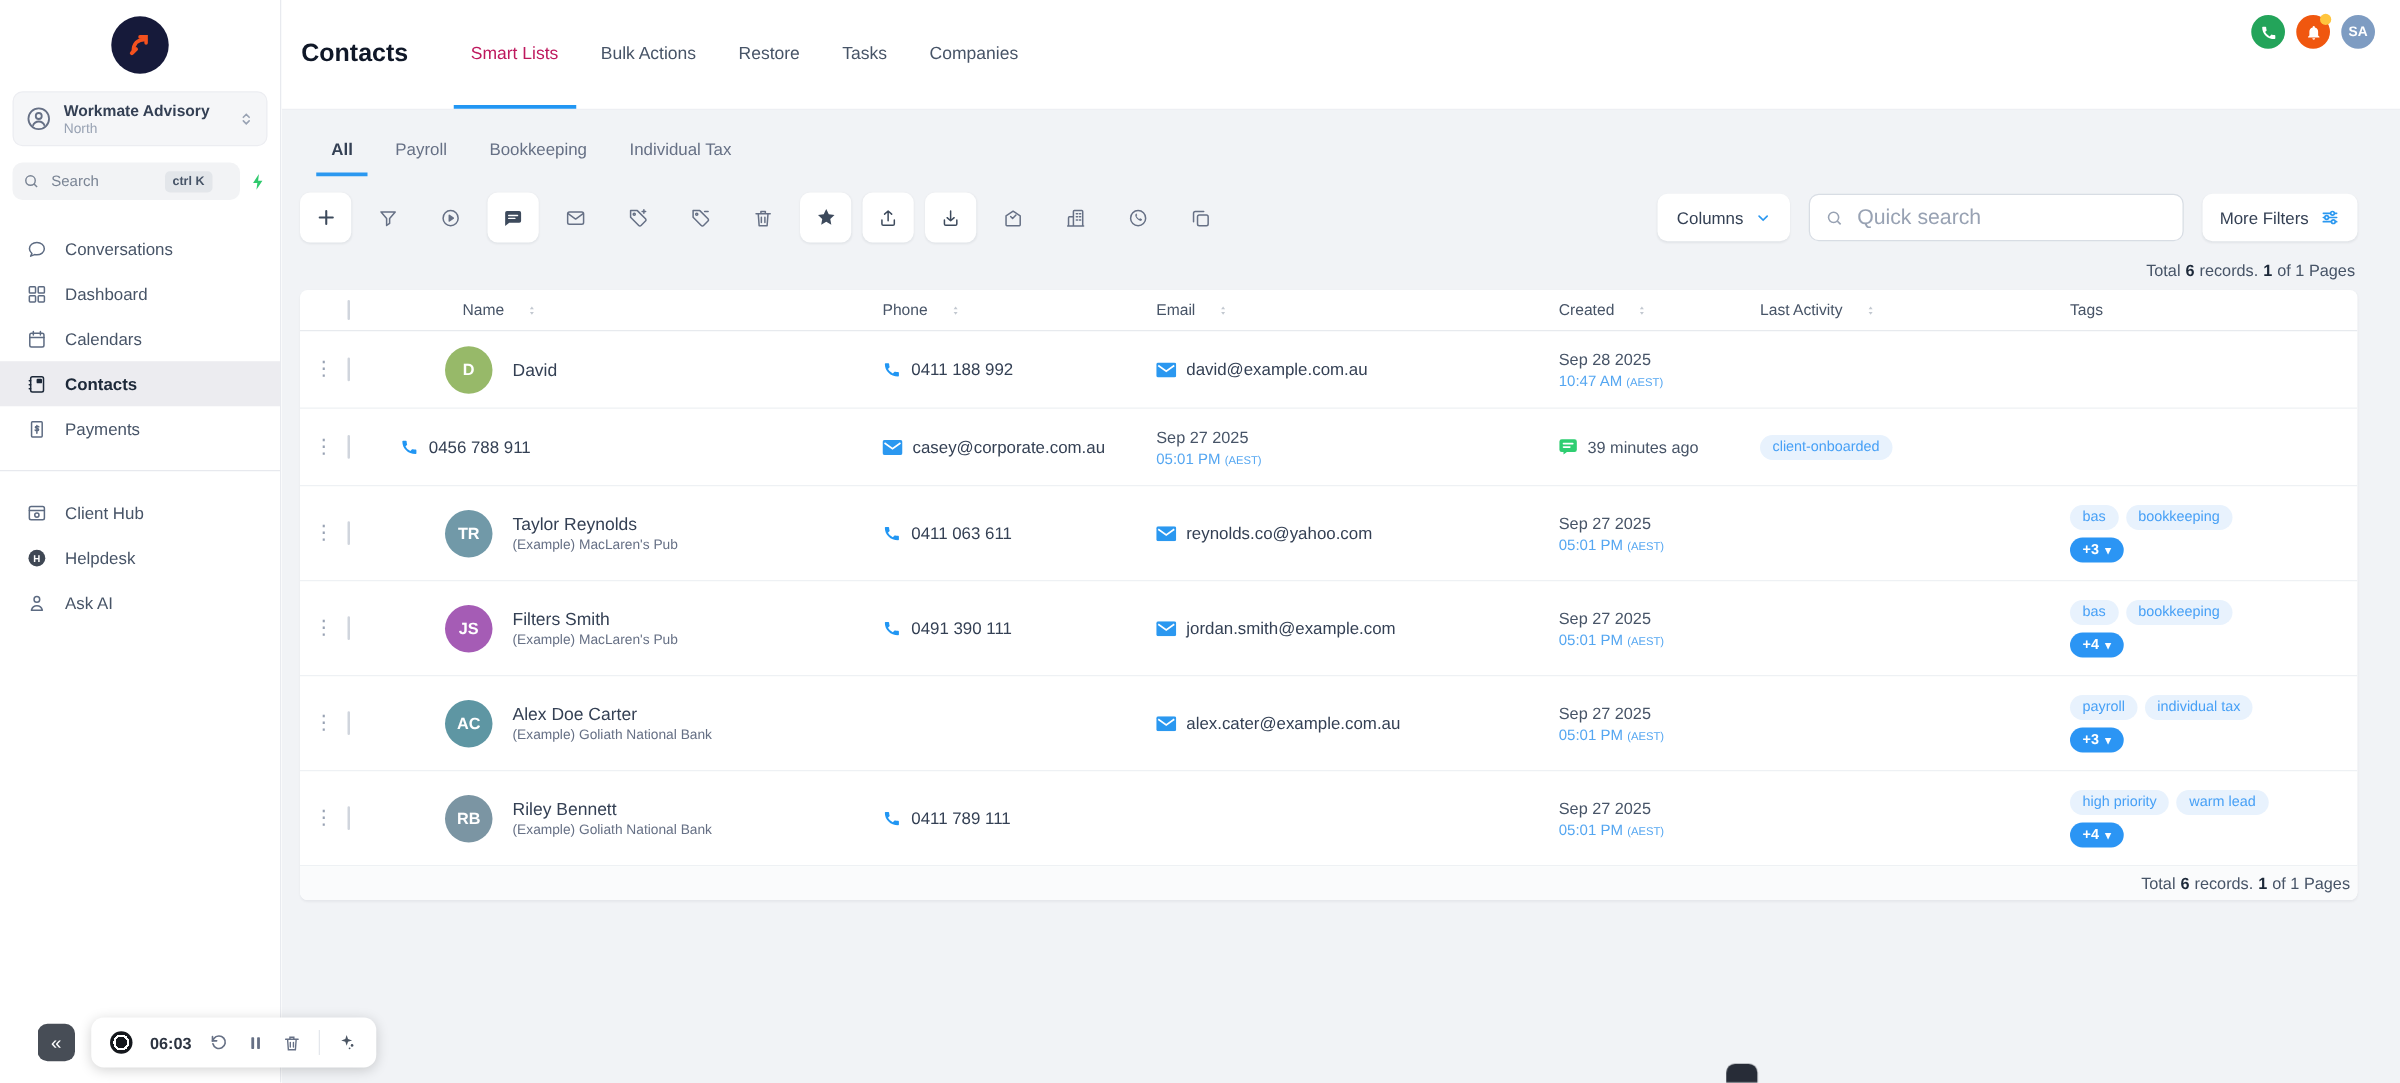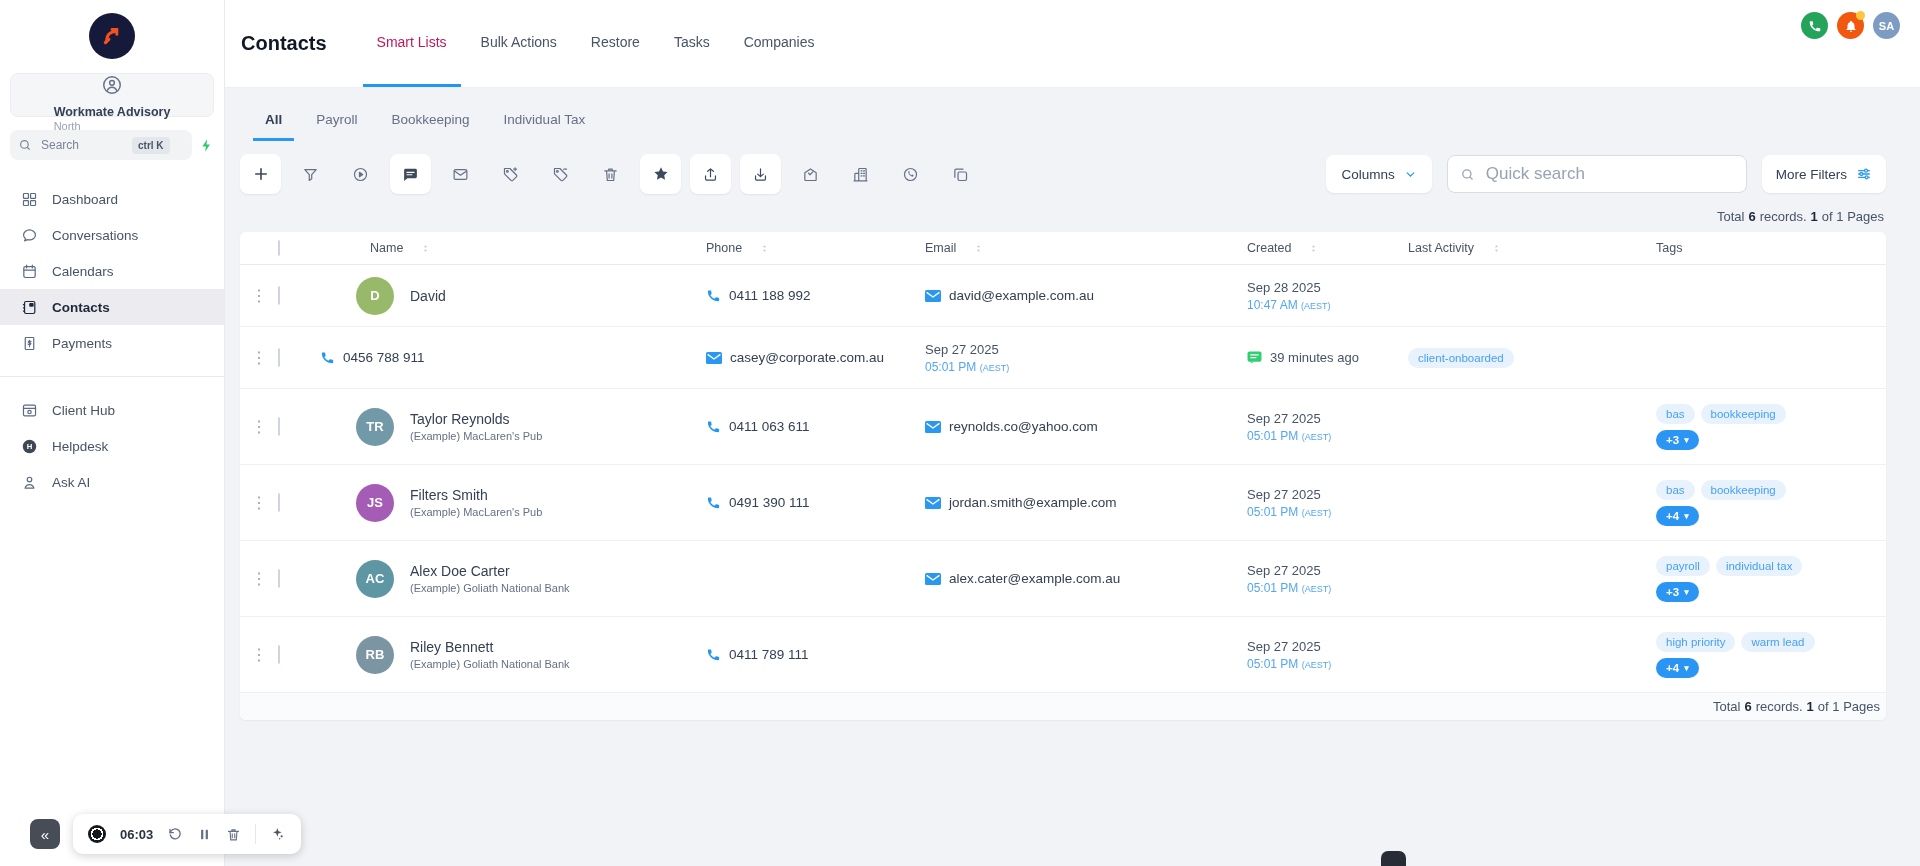--- a/index.html
+++ b/index.html
@@ -4,21 +4,21 @@
 <style>
   html,body{margin:0;padding:0;width:1920px;height:866px;overflow:hidden;
     font-family:"Liberation Sans",sans-serif;background:#f1f3f6;color:#344054;}
   *{box-sizing:border-box;}
   .app{display:flex;width:1920px;height:866px;}
 
   
   .sidebar{width:225px;background:#fff;border-right:1px solid #e8eaef;flex-shrink:0;display:flex;flex-direction:column;position:relative;z-index:3;}
   .logo-wrap{display:flex;justify-content:center;padding:13px 0 9px;}
   .logo{width:46px;height:46px;border-radius:50%;background:#161a3a;display:flex;align-items:center;justify-content:center;}
-  .ws-card{margin:5px 10px 0;background:#f5f6f8;border:1px solid #ecedf1;border-radius:8px;height:44px;display:flex;align-items:center;gap:9px;padding:0 9px;cursor:pointer;flex-direction:column;}
+  .ws-card{margin:5px 10px 0;background:#f5f6f8;border:1px solid #ecedf1;border-radius:8px;height:44px;display:flex;align-items:center;gap:9px;padding:0 9px;cursor:pointer;}
   .ws-icon{color:#667085;display:flex;}
   .ws-text{flex:1;min-width:0;}
   .ws-name{font-size:12.5px;font-weight:700;color:#344054;white-space:nowrap;}
   .ws-sub{font-size:11px;color:#98a2b3;margin-top:1px;}
   .ws-chev{color:#98a2b3;display:flex;}
   .search-row{display:flex;align-items:center;gap:7px;margin:13px 10px 0;}
   .searchbox{flex:1;background:#f2f3f5;border-radius:8px;height:30px;display:flex;align-items:center;gap:7px;padding:0 8px;}
   .searchbox input{border:none;background:transparent;outline:none;font-size:12px;color:#475467;width:86px;font-family:inherit;}
   .searchbox input::placeholder{color:#7a8494;}
   .kbd{background:#e3e6ea;border-radius:4px;font-size:10px;color:#475467;padding:3px 6px;font-weight:600;}
@@ -152,35 +152,35 @@
       <span class="bolt">
         <svg width="15" height="17" viewBox="0 0 24 24">
             <path d="M13 2L5.5 13.5H11l-1.2 8.5 7.7-11.5H12L13 2z" fill="#2fc96d"></path>
           </svg>
       </span>
     </div>
     <nav class="nav" id="side-nav">
         <div class="nav-item">
           <span class="nico">
             <svg width="17" height="17" viewBox="0 0 24 24" fill="none" stroke="currentColor" stroke-width="1.7" stroke-linecap="round" stroke-linejoin="round">
+              <path d="M12 4.2c4.7 0 8.4 3.1 8.4 7s-3.7 7-8.4 7c-.9 0-1.8-.1-2.6-.3L5 19.6l1.4-3C5 15.3 3.6 13.4 3.6 11.2c0-3.9 3.7-7 8.4-7z"></path>
+            </svg>
+          </span>
+          <span>Conversations</span>
+        </div>
+        <div class="nav-item">
+          <span class="nico">
+            <svg width="17" height="17" viewBox="0 0 24 24" fill="none" stroke="currentColor" stroke-width="1.7" stroke-linecap="round" stroke-linejoin="round">
               <rect x="3.5" y="3.5" width="7" height="7" rx="1"></rect>
               <rect x="13.5" y="3.5" width="7" height="7" rx="1"></rect>
               <rect x="3.5" y="13.5" width="7" height="7" rx="1"></rect>
               <rect x="13.5" y="13.5" width="7" height="7" rx="1"></rect>
             </svg>
           </span>
           <span>Dashboard</span>
-        </div>
-        <div class="nav-item">
-          <span class="nico">
-            <svg width="17" height="17" viewBox="0 0 24 24" fill="none" stroke="currentColor" stroke-width="1.7" stroke-linecap="round" stroke-linejoin="round">
-              <path d="M12 4.2c4.7 0 8.4 3.1 8.4 7s-3.7 7-8.4 7c-.9 0-1.8-.1-2.6-.3L5 19.6l1.4-3C5 15.3 3.6 13.4 3.6 11.2c0-3.9 3.7-7 8.4-7z"></path>
-            </svg>
-          </span>
-          <span>Conversations</span>
         </div>
         <div class="nav-item">
           <span class="nico">
             <svg width="17" height="17" viewBox="0 0 24 24" fill="none" stroke="currentColor" stroke-width="1.7" stroke-linecap="round" stroke-linejoin="round">
               <rect x="4" y="5" width="16" height="15.5" rx="2"></rect>
               <path d="M8 3v4M16 3v4M4 10h16"></path>
             </svg>
           </span>
           <span>Calendars</span>
         </div>

